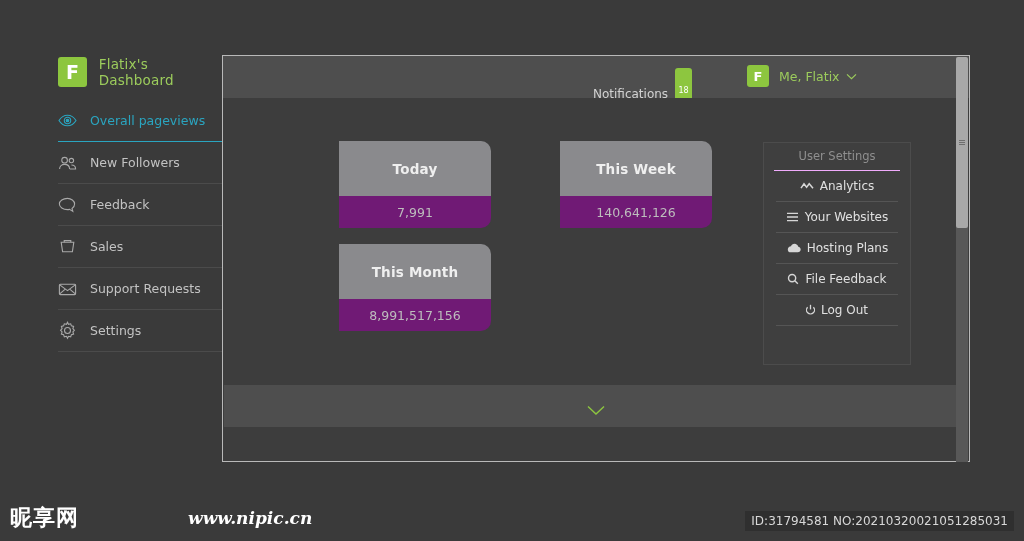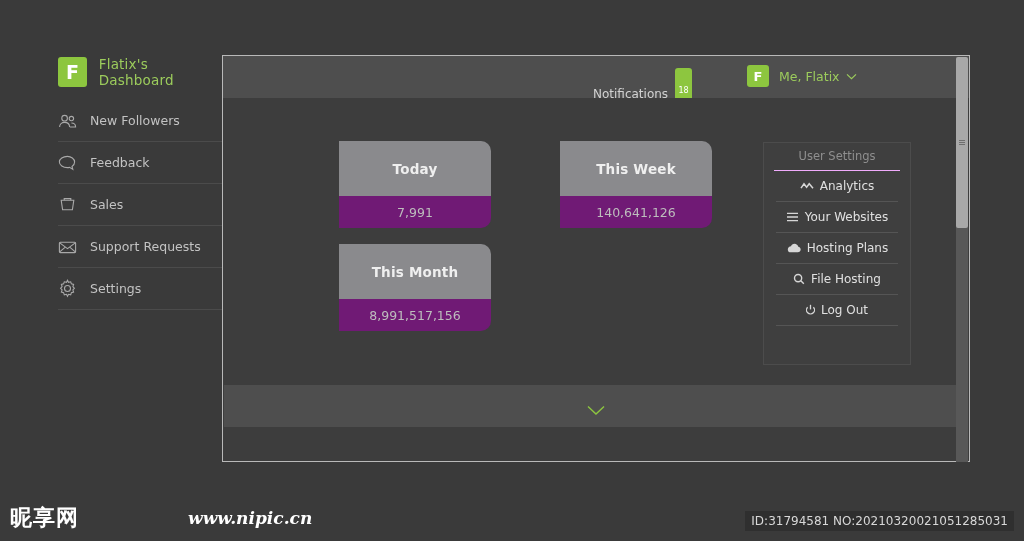--- a/index.html
+++ b/index.html
@@ -128,20 +128,30 @@
 
   <div class="sidebar">
 
     <div class="brand">
       <div class="brand-logo">F</div>
       <div class="brand-title">Flatix's Dashboard</div>
     </div>
 
     <div class="nav">
 
+      <div class="nav-item active">
+        <span class="nav-ico">
+          <svg width="19" height="13" viewBox="0 0 19 13" fill="none" stroke="currentColor" stroke-width="1.1">
+            <path d="M1 6.5C3.2 2.8 6.1 1.2 9.5 1.2s6.3 1.6 8.5 5.3c-2.2 3.7-5.1 5.3-8.5 5.3S3.2 10.2 1 6.5z"></path>
+            <circle cx="9.5" cy="6.5" r="3.2"></circle>
+              <circle cx="9.5" cy="6.5" r="1.3" fill="currentColor"></circle>
+          </svg>
+        </span>
+        <span class="nav-label">Overall pageviews</span>
+      </div>
 
       <div class="nav-item">
         <span class="nav-ico">
           <svg width="19" height="14" viewBox="0 0 19 14" fill="none" stroke="currentColor" stroke-width="1.1">
             <circle cx="6.6" cy="4.2" r="2.8"></circle>
               <path d="M1.6 13c0-2.8 2.2-4.6 5-4.6s5 1.8 5 4.6"></path>
             <circle cx="13.4" cy="4.6" r="2.2"></circle>
               <path d="M11.8 13h5.8c0-2.4-1.7-4-4.2-4"></path>
           </svg>
         </span>
@@ -261,21 +271,21 @@
           <span class="sp-label">Hosting Plans</span>
         </div>
 
         <div class="sp-item">
           <span class="sp-ico">
             <svg width="12" height="12" viewBox="0 0 12 12" fill="none" stroke="currentColor" stroke-width="1.4">
               <circle cx="5.1" cy="5.1" r="3.6"></circle>
                 <path d="M7.8 7.8l3 3"></path>
             </svg>
           </span>
-          <span class="sp-label">File Hosting</span>
+          <span class="sp-label">File Feedback</span>
         </div>
 
         <div class="sp-item">
           <span class="sp-ico">
             <svg width="9" height="12" viewBox="0 0 9 12" fill="none" stroke="currentColor" stroke-width="1.3">
               <path d="M1.6 3.2a4 4 0 1 0 5.8 0"></path>
                 <path d="M4.5.8v4.6"></path>
             </svg>
           </span>
           <span class="sp-label">Log Out</span>

